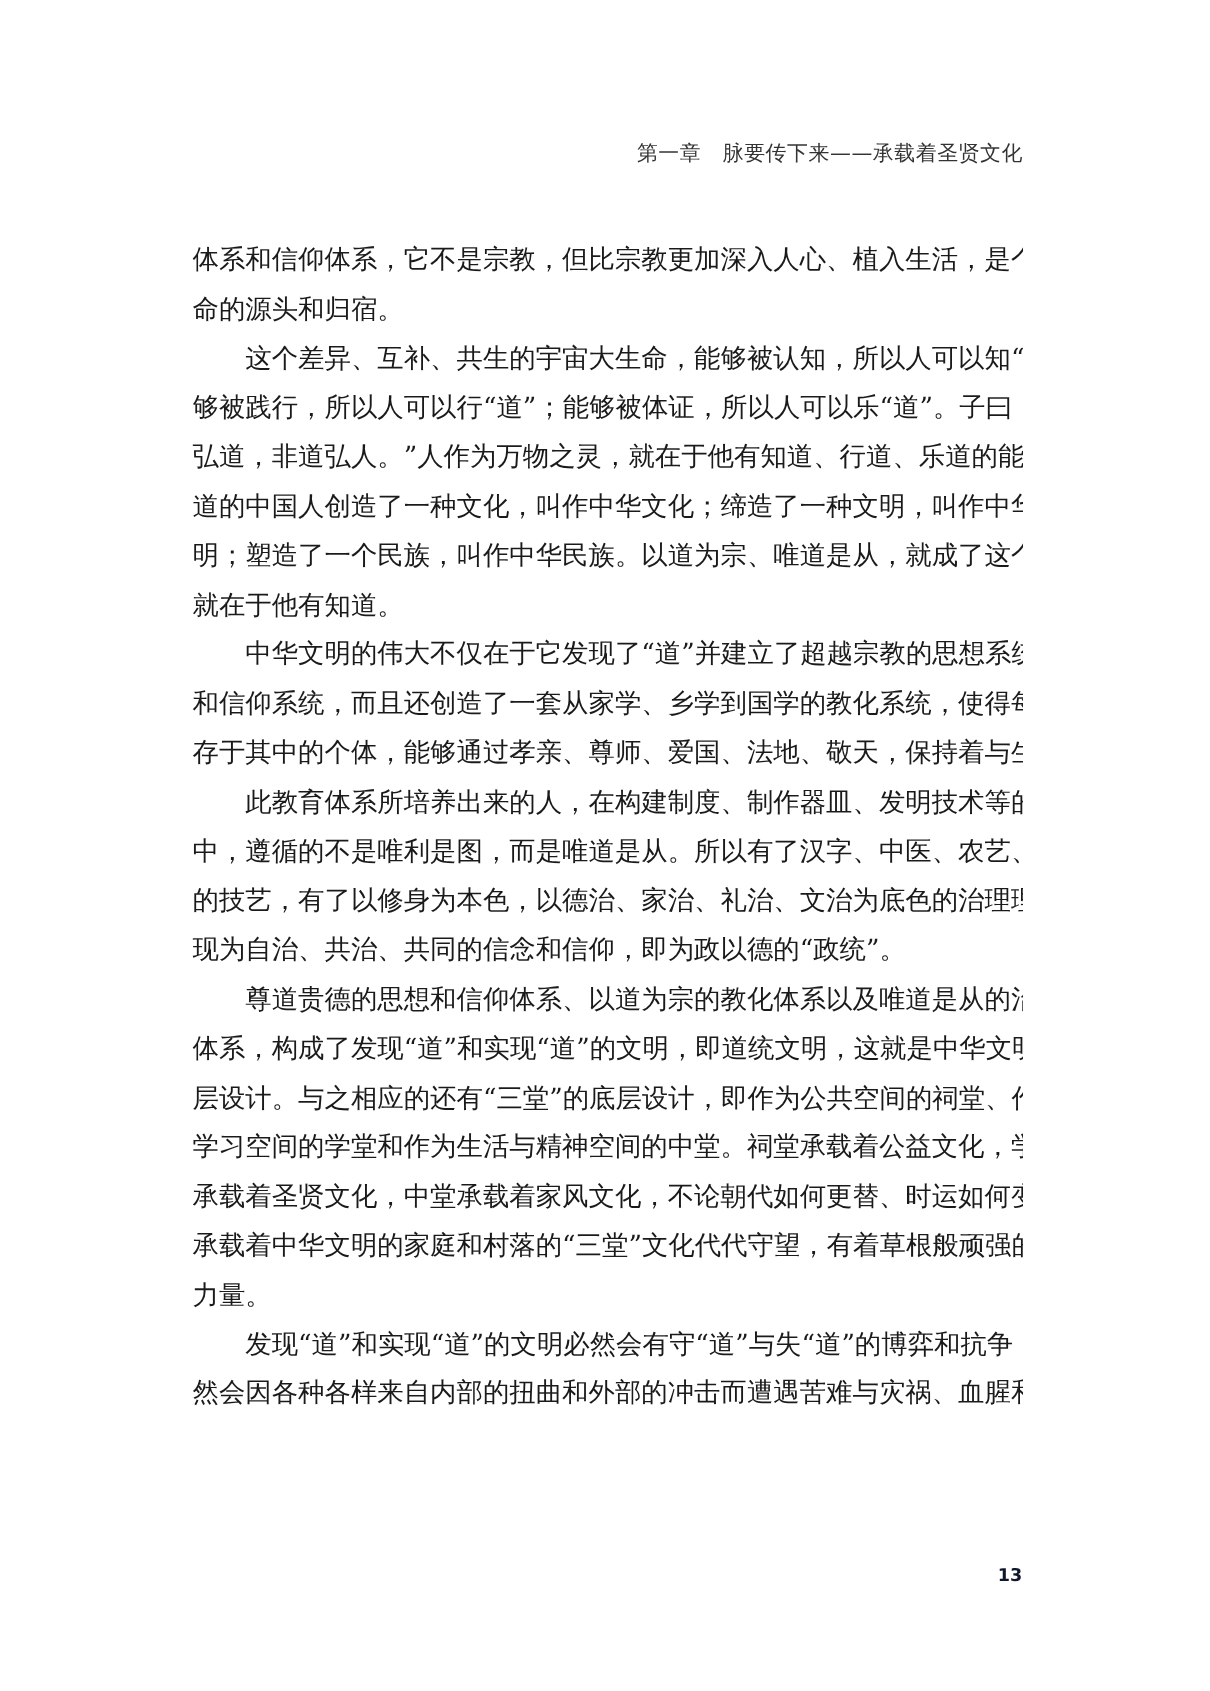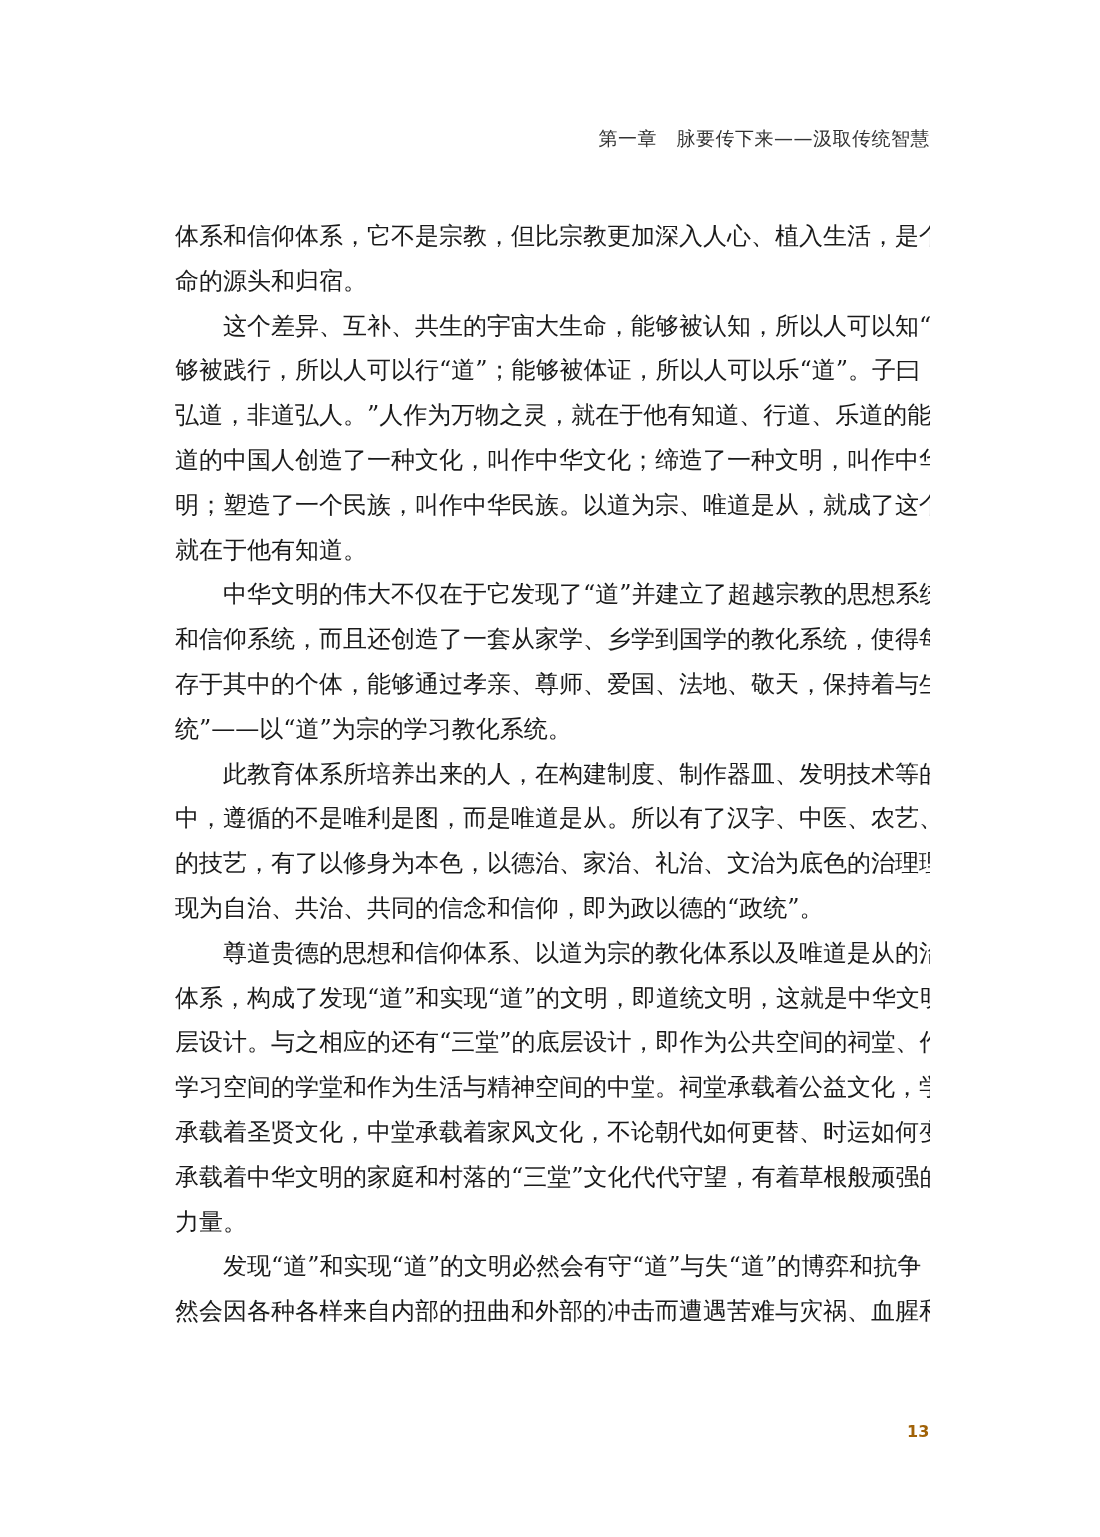--- a/index.html
+++ b/index.html
@@ -7,27 +7,27 @@
          font-family: "DejaVu Serif", "Liberation Serif", serif; color: #1a1a1a; }
   .running-head { position: absolute; top: 126px; right: 170px; font-size: 19px;
                   color: #333; letter-spacing: 0.5px; white-space: nowrap;
                   font-family: "DejaVu Sans", "Liberation Sans", sans-serif; }
   .body-text { position: absolute; left: 175px; top: 214px; width: 755px; }
   .line { height: 44.8px; line-height: 44.8px; font-size: 24px; white-space: nowrap;
           text-align: justify; text-align-last: justify; overflow: hidden; }
   .line.last { text-align-last: left; }
   .line.indent { padding-left: 48px; }
   .folio { position: absolute; top: 1422px; left: 907px; font-size: 16px; font-weight: bold;
-           font-family: "DejaVu Sans", "Liberation Sans", sans-serif; color: #a16207; }
+           font-family: "DejaVu Sans", "Liberation Sans", sans-serif; color: #0f172a; }
 </style>
 </head>
 <body>
 
 <div>
-  <div class="running-head">第一章　脉要传下来——汲取传统智慧</div>
+  <div class="running-head">第一章　脉要传下来——承载着圣贤文化</div>
 
   <div class="body-text">
 
     <div>
       <div class="line">体系和信仰体系，它不是宗教，但比宗教更加深入人心、植入生活，是个体生</div>
       <div class="line last">命的源头和归宿。</div>
     </div>
 
     <div>
       <div class="line indent">这个差异、互补、共生的宇宙大生命，能够被认知，所以人可以知“道”；能</div>
@@ -35,21 +35,20 @@
       <div class="line">弘道，非道弘人。”人作为万物之灵，就在于他有知道、行道、乐道的能力。弘</div>
       <div class="line">道的中国人创造了一种文化，叫作中华文化；缔造了一种文明，叫作中华文</div>
       <div class="line">明；塑造了一个民族，叫作中华民族。以道为宗、唯道是从，就成了这个民族</div>
       <div class="line last">就在于他有知道。</div>
     </div>
 
     <div>
       <div class="line indent">中华文明的伟大不仅在于它发现了“道”并建立了超越宗教的思想系统</div>
       <div class="line">和信仰系统，而且还创造了一套从家学、乡学到国学的教化系统，使得每个生</div>
       <div class="line">存于其中的个体，能够通过孝亲、尊师、爱国、法地、敬天，保持着与生命源</div>
-      <div class="line last">统”——以“道”为宗的学习教化系统。</div>
     </div>
 
     <div>
       <div class="line indent">此教育体系所培养出来的人，在构建制度、制作器皿、发明技术等的过程</div>
       <div class="line">中，遵循的不是唯利是图，而是唯道是从。所以有了汉字、中医、农艺、礼乐等</div>
       <div class="line">的技艺，有了以修身为本色，以德治、家治、礼治、文治为底色的治理理念，体</div>
       <div class="line last">现为自治、共治、共同的信念和信仰，即为政以德的“政统”。</div>
     </div>
 
     <div>

